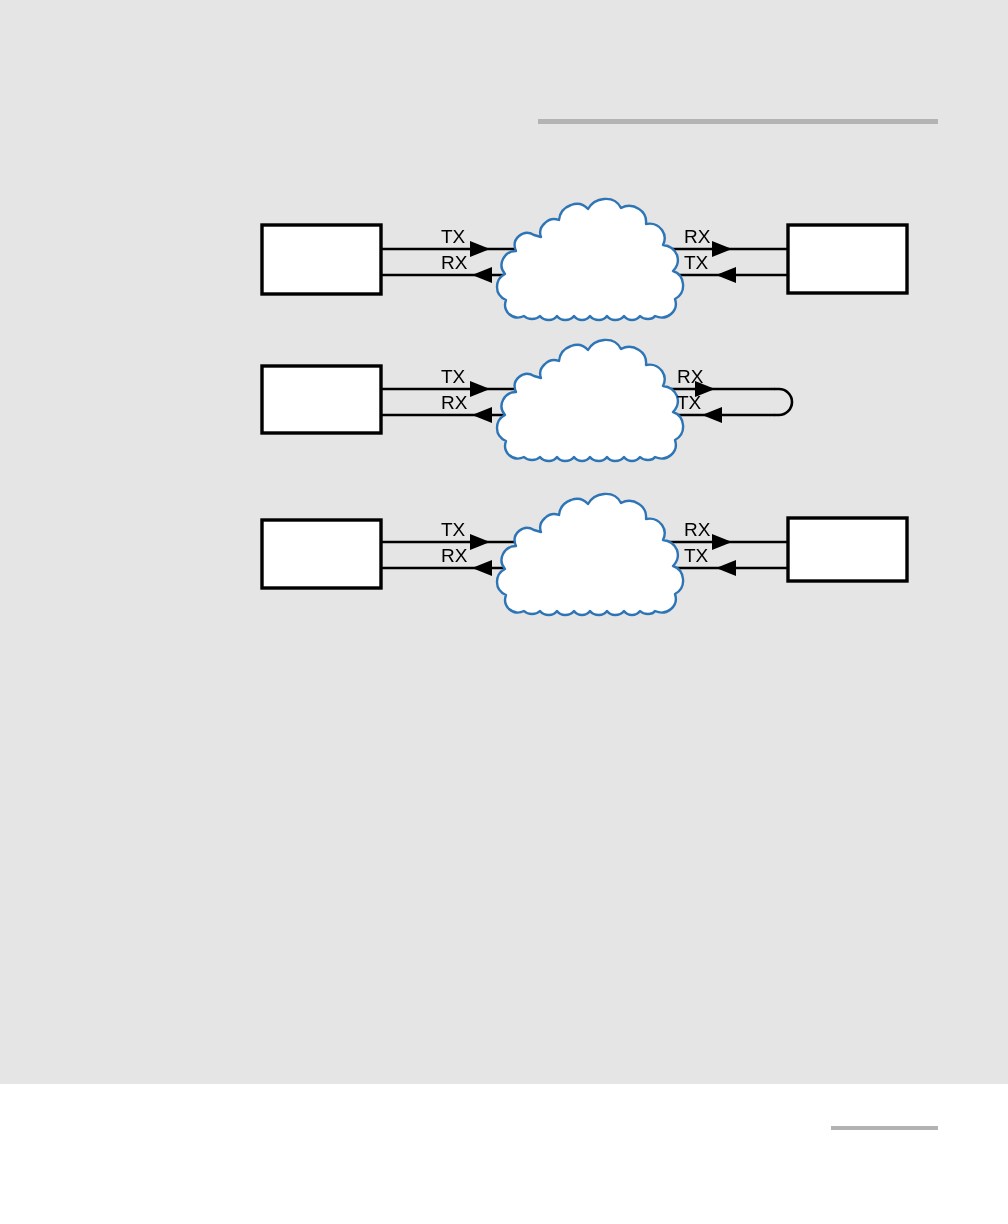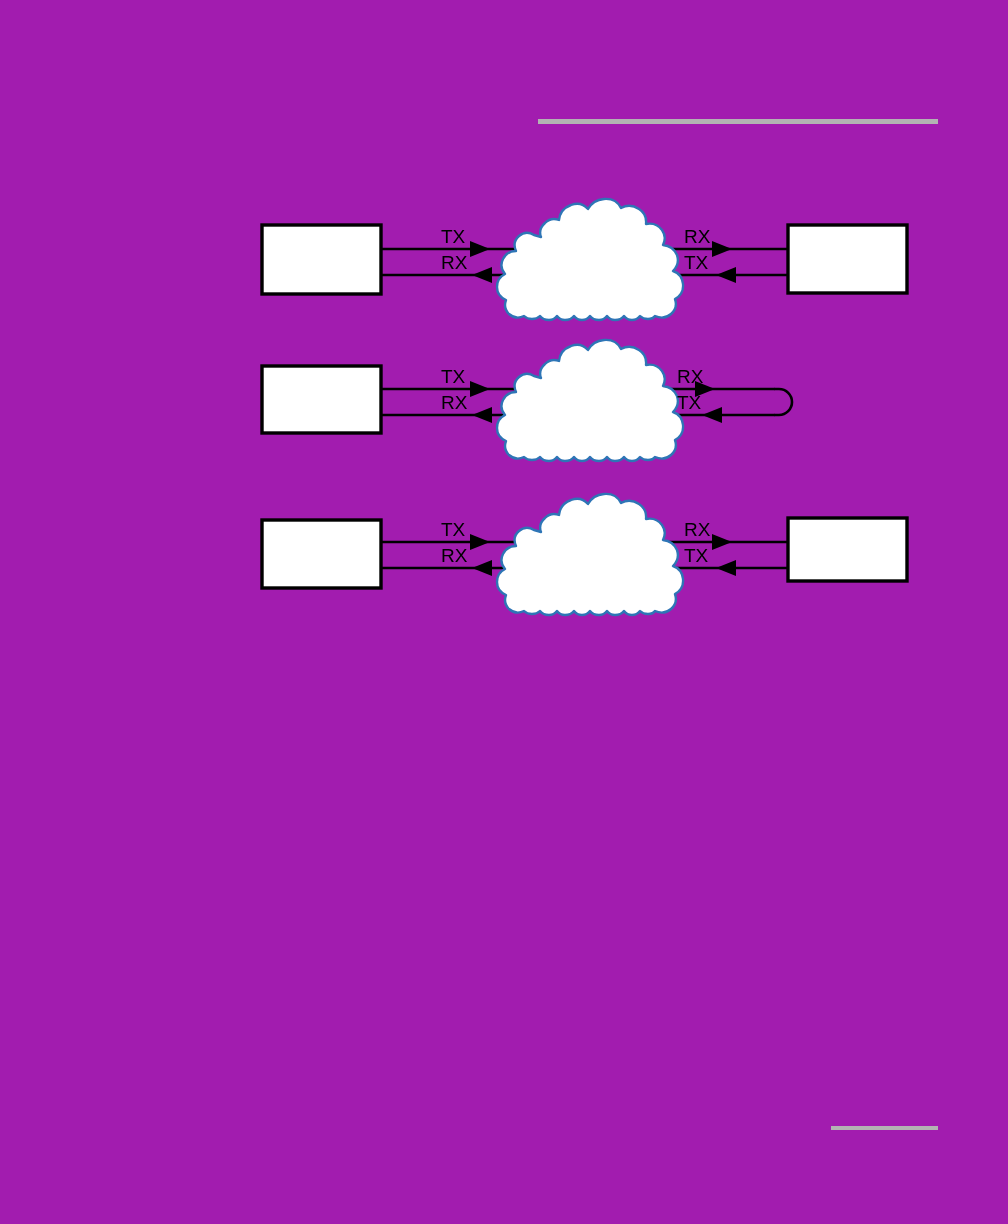--- a/index.html
+++ b/index.html
@@ -13,22 +13,22 @@
     height: 1224px;
     position: relative;
     overflow: hidden;
     font-family: "Liberation Sans", "DejaVu Sans", sans-serif;
   }
 
   .page {
     position: absolute;
     inset: 0;
     width: 1008px;
-    height: 1224px;
-    background: #a21caf;
+    height: 1084px;
+    background: #e5e5e5;
   }
 
   
   .rule {
     position: absolute;
     background: #b3b3b3;
   }
   .rule-top {
     left: 538px;
     top: 119px;

